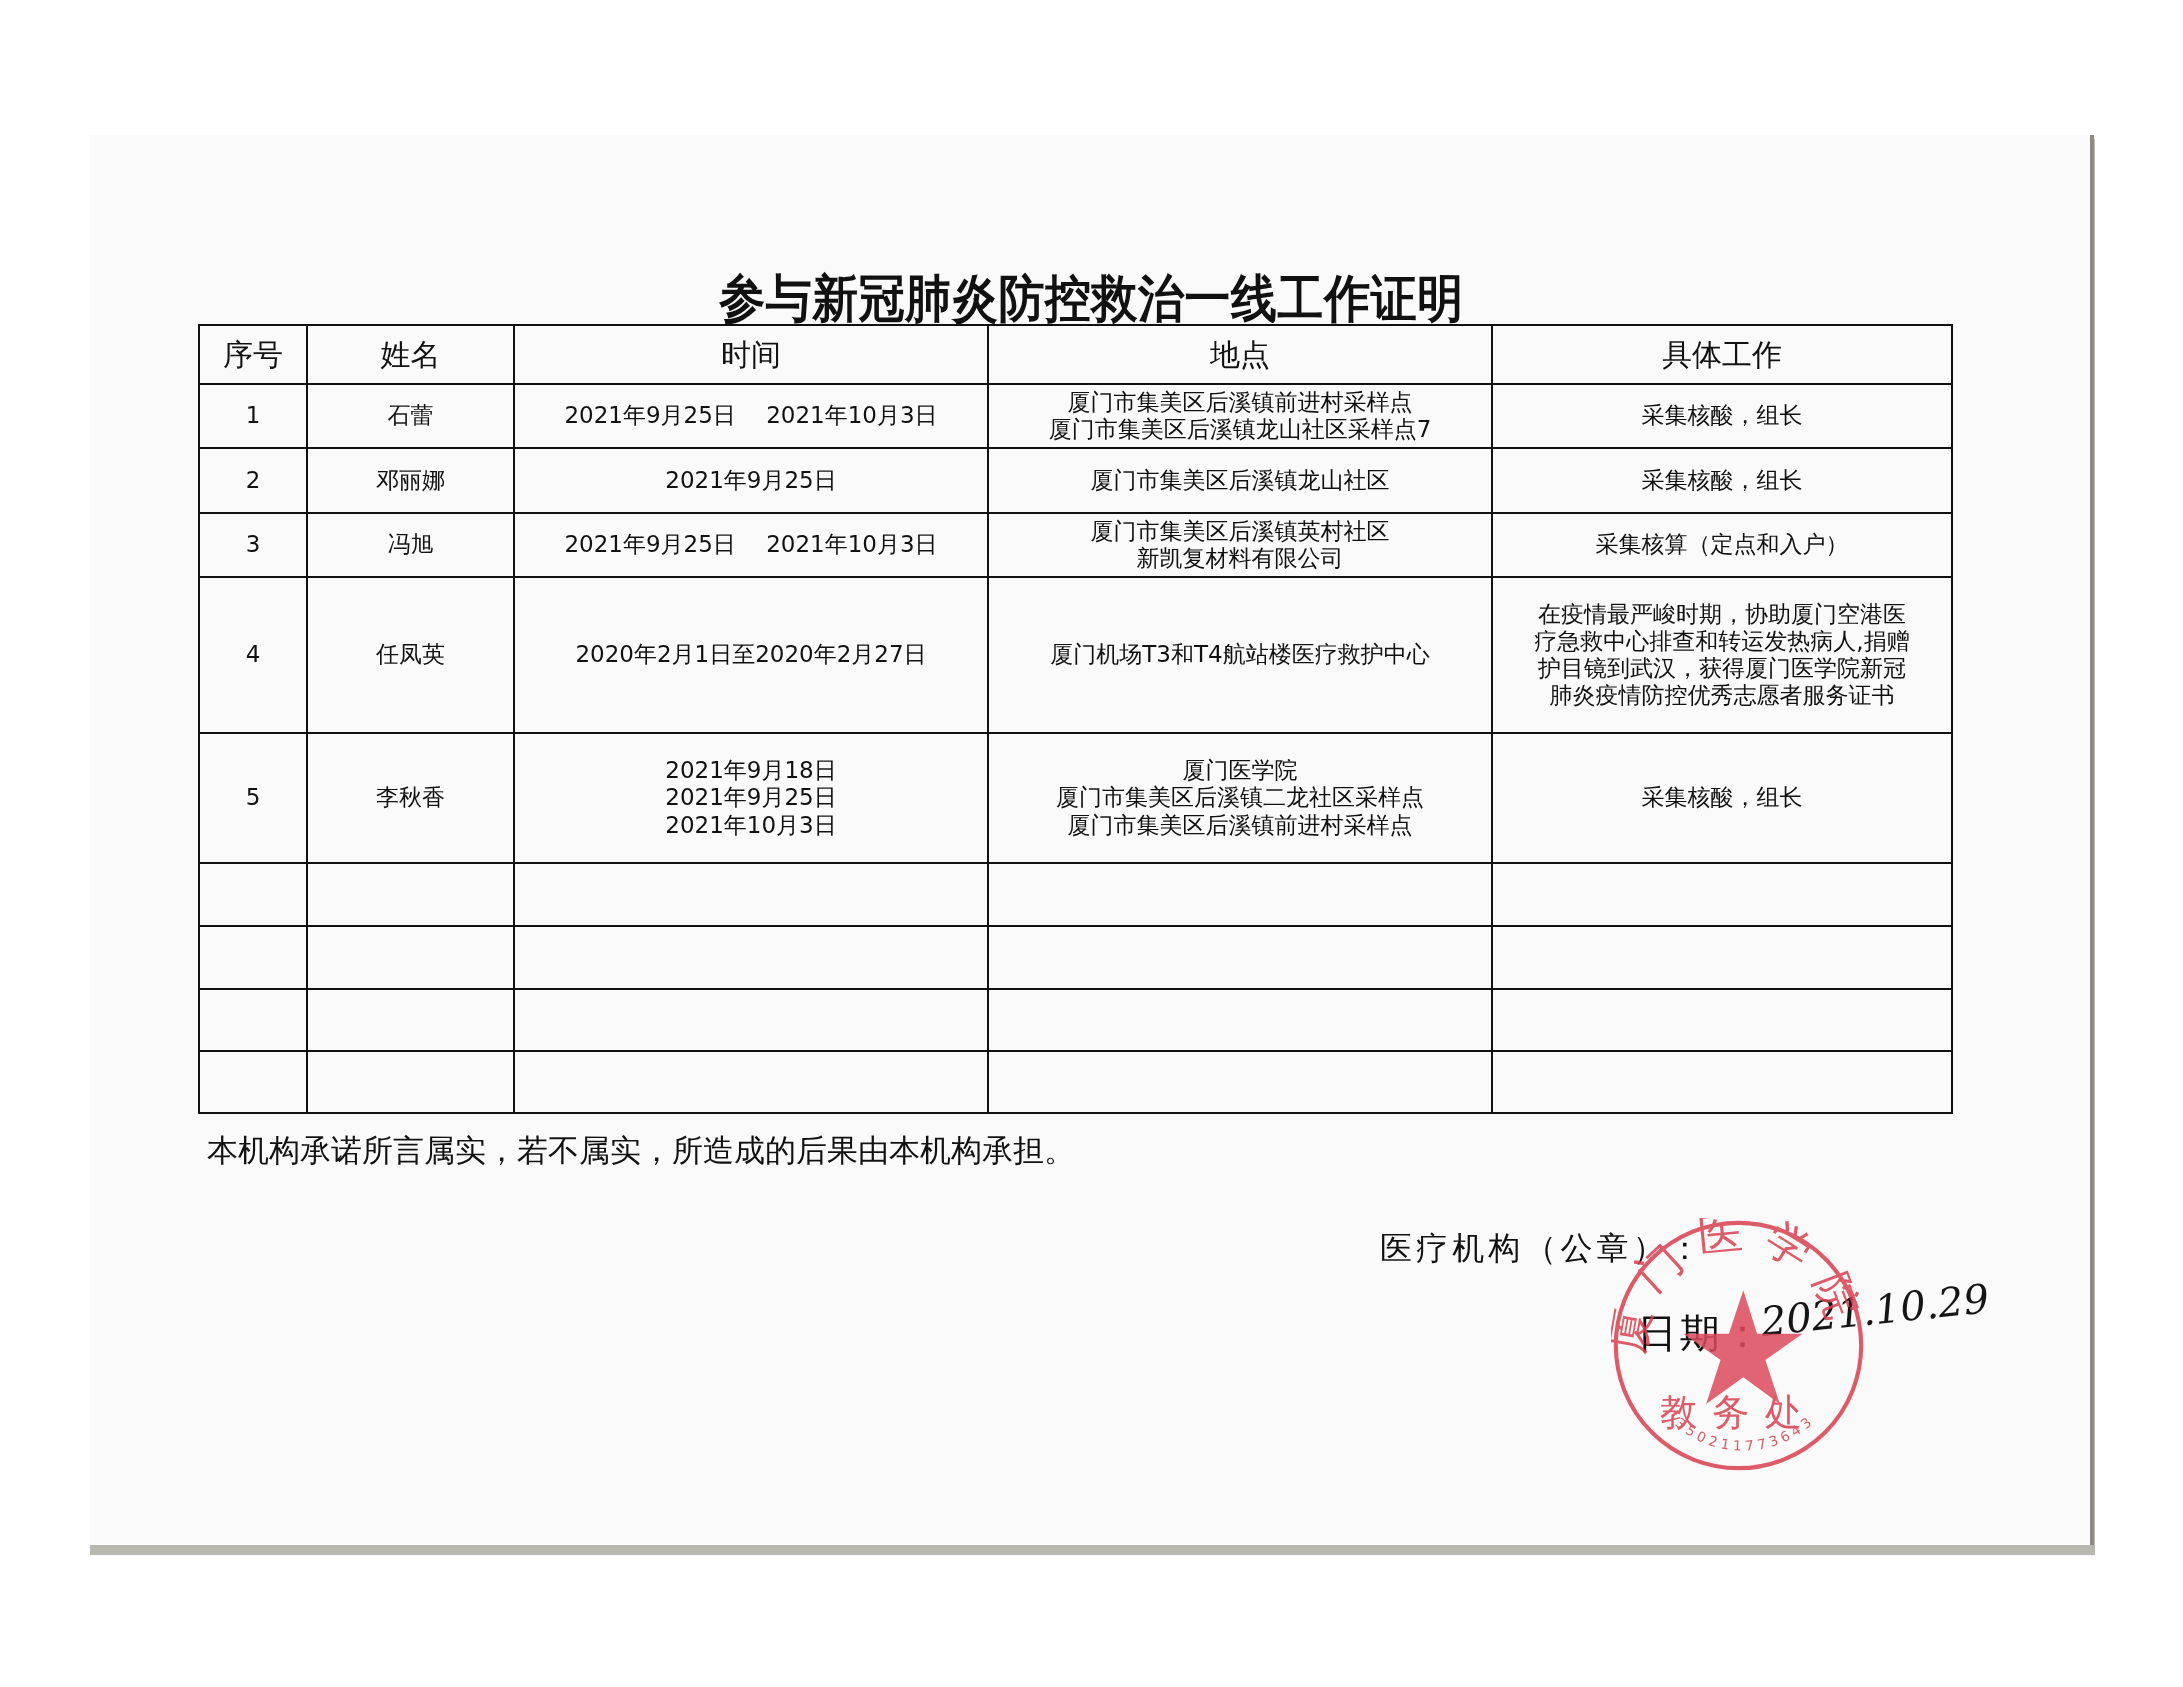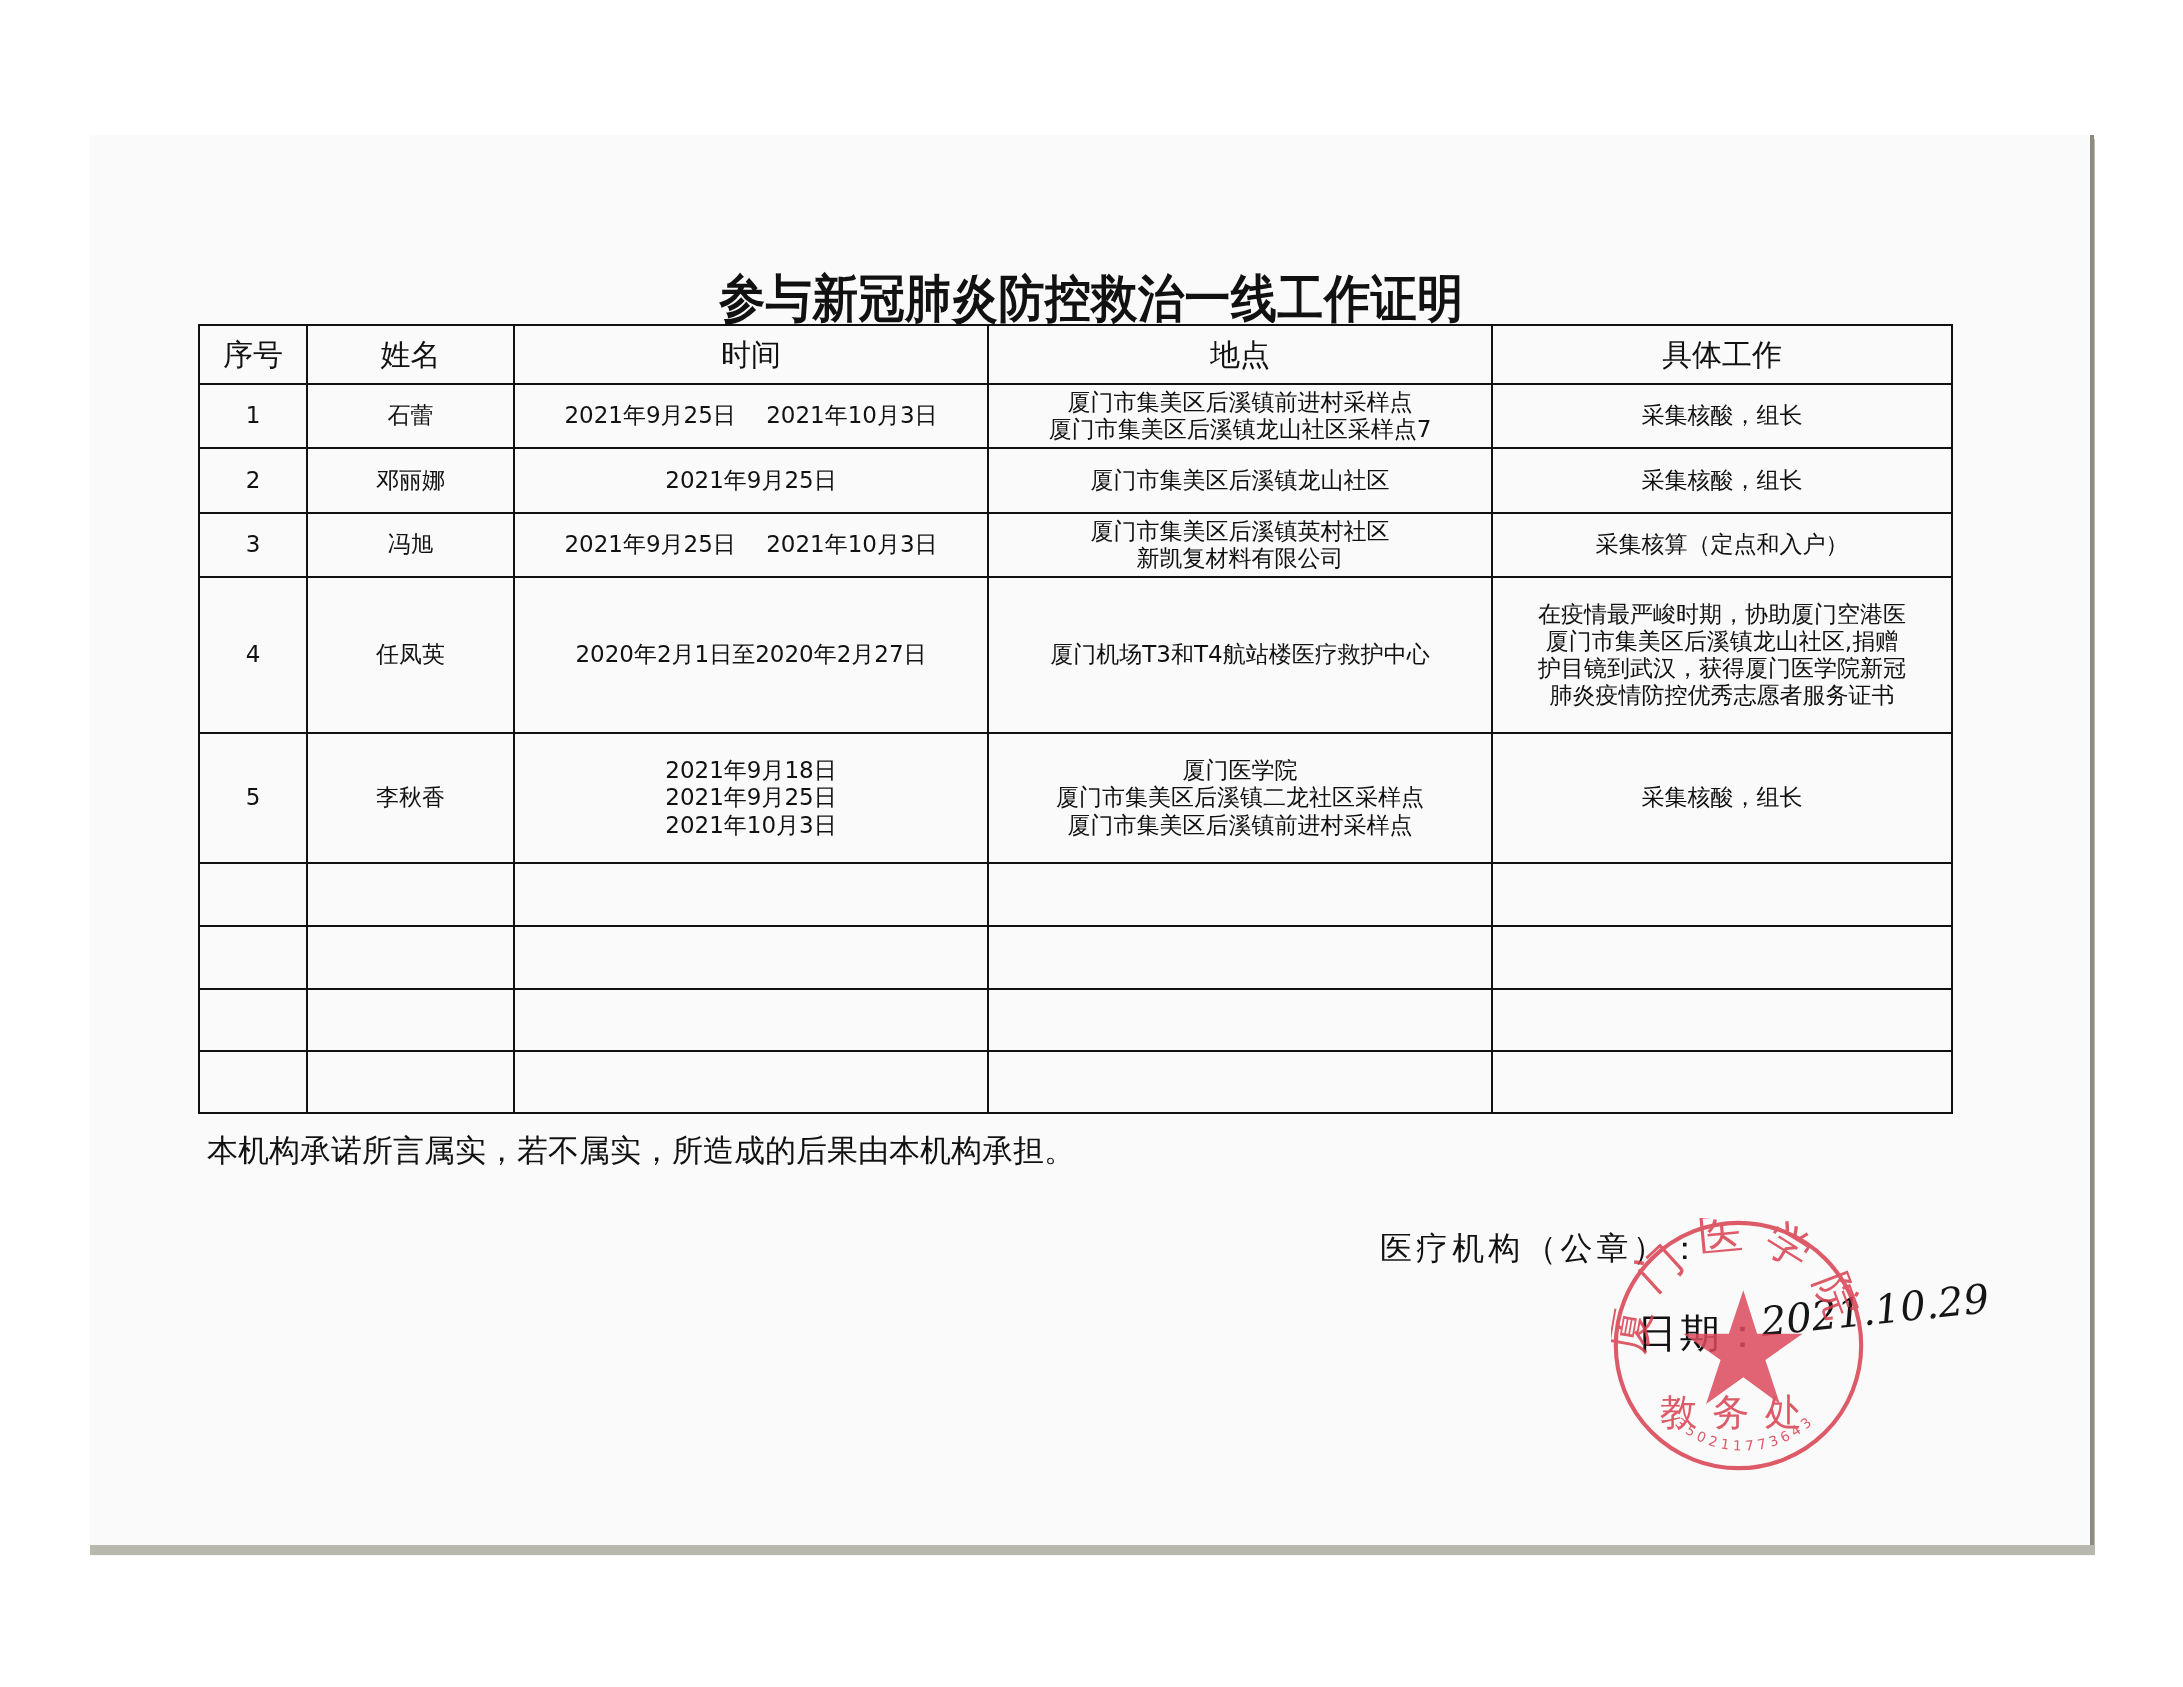--- a/index.html
+++ b/index.html
@@ -135,21 +135,21 @@
       <td>4</td>
       <td>任凤英</td>
       <td>
           <span class="line">2020年2月1日至2020年2月27日</span>
         </td>
       <td>
           <span class="line">厦门机场T3和T4航站楼医疗救护中心</span>
         </td>
       <td>
         <span class="line">在疫情最严峻时期，协助厦门空港医</span>
-        <span class="line">厦门市集美区后溪镇龙山社区,捐赠</span>
+        <span class="line">疗急救中心排查和转运发热病人,捐赠</span>
         <span class="line">护目镜到武汉，获得厦门医学院新冠</span>
         <span class="line">肺炎疫情防控优秀志愿者服务证书</span>
       </td>
     </tr>
     <tr style="height:130px">
       <td>5</td>
       <td>李秋香</td>
       <td>
         <span class="line">2021年9月18日</span>
         <span class="line">2021年9月25日</span>

